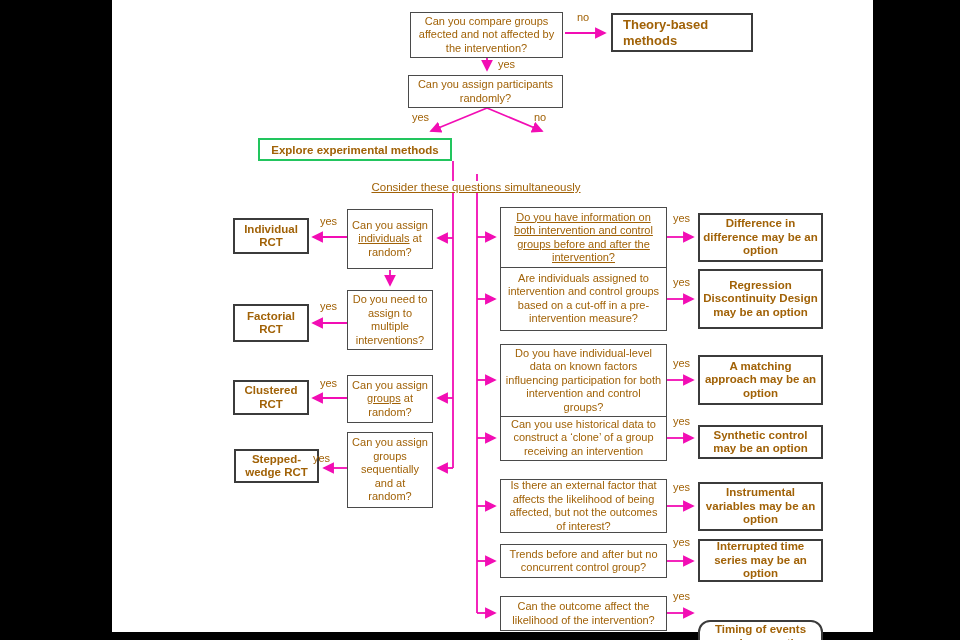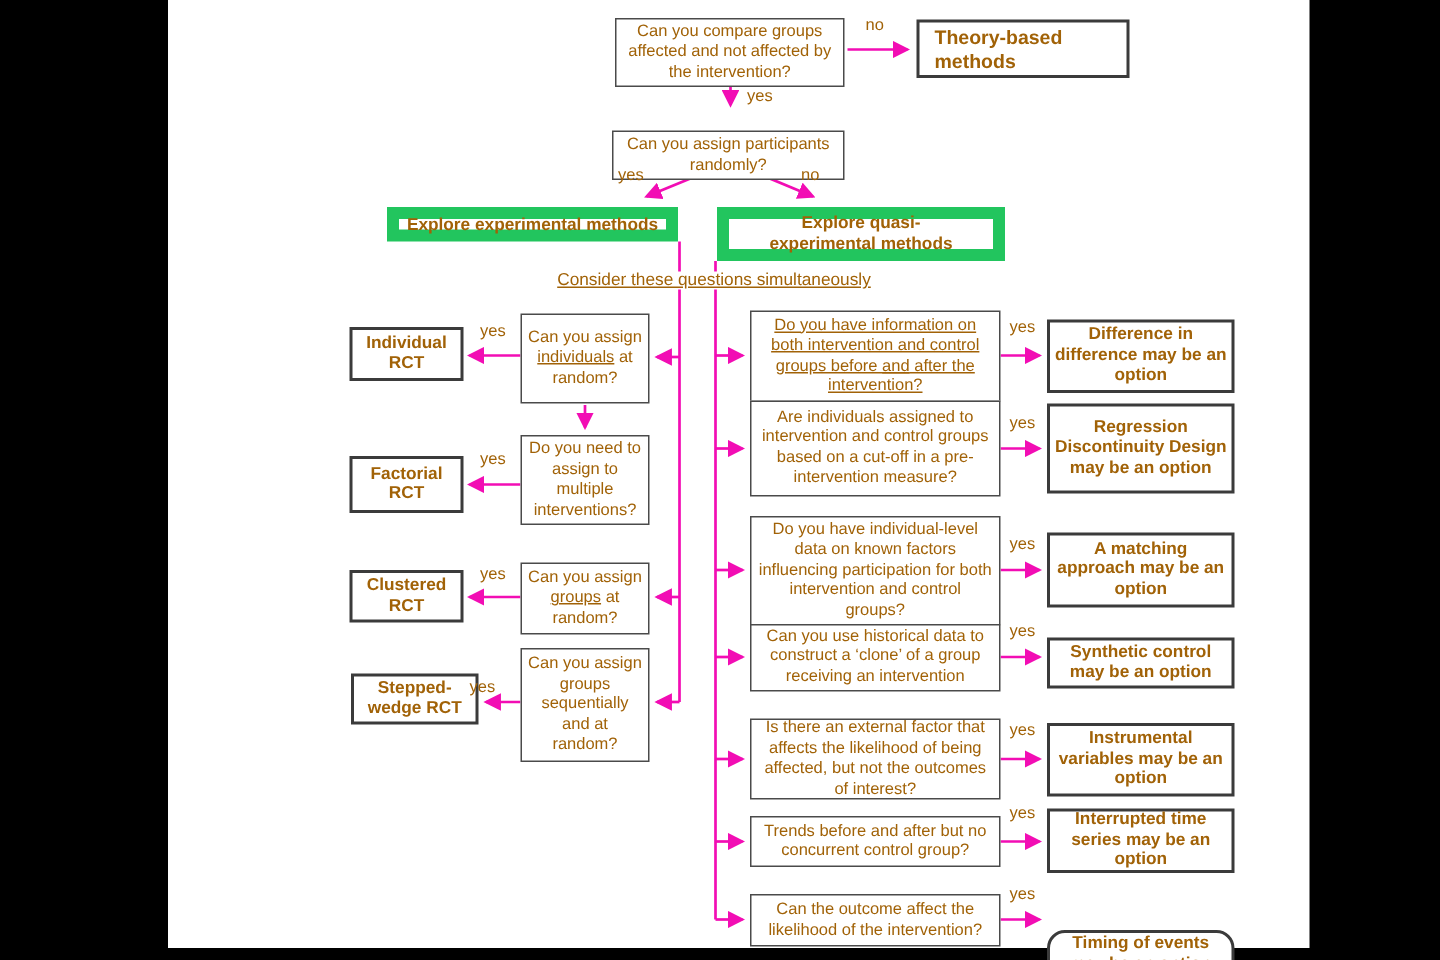--- a/index.html
+++ b/index.html
@@ -4,21 +4,21 @@
 <style>
   html,body{margin:0;padding:0;background:#000;}
   .stage{position:relative;width:960px;height:640px;background:#000;overflow:hidden;
          font-family:"Liberation Sans",sans-serif;color:#a16207;}
   .content{position:absolute;left:112px;top:0;width:761px;height:632px;background:#fff;}
   svg.arrows{position:absolute;left:0;top:0;width:960px;height:640px;pointer-events:none;}
   .box{position:absolute;box-sizing:border-box;background:#fff;
        display:flex;align-items:center;justify-content:center;text-align:center;}
   .q{border:1.5px solid #4a4a4a;font-size:11px;line-height:13.5px;padding:2px 4px;}
   .res{border:2px solid #3b3b3b;font-weight:bold;font-size:11.5px;line-height:13.5px;padding:1px 3px;}
-  .hdr{border:8px solid #22c55e;font-weight:bold;font-size:11.5px;line-height:14px;}
+  .hdr{border:2px solid #22c55e;font-weight:bold;font-size:11.5px;line-height:14px;}
   .theory{border:2px solid #3b3b3b;font-weight:bold;font-size:13px;line-height:16px;
           justify-content:flex-start;text-align:left;padding:2px 26px 2px 10px;}
   .lbl{position:absolute;font-size:11px;line-height:12px;background:transparent;}
   .consider{position:absolute;font-size:11.5px;text-decoration:underline;background:#fff;
             text-align:center;padding:0 3px;}
   .u{text-decoration:underline;}
 </style>
 </head>
 <body>
 
@@ -69,31 +69,28 @@
 
   <div class="box q" style="left:410px;top:12px;width:153px;height:46px;">
     <span>Can you compare groups affected and not affected by the intervention?</span>
   </div>
   <div class="lbl" style="left:577px;top:11px;">no</div>
   <div class="box theory" style="left:611px;top:13px;width:142px;height:39px;">
     <span>Theory-based methods</span>
   </div>
 
   <div class="lbl" style="left:498px;top:58px;">yes</div>
-  <div class="box q" style="left:408px;top:75px;width:155px;height:33px;padding:2px 4px;margin-top:12px;">
+  <div class="box q" style="left:408px;top:75px;width:155px;height:33px;padding:2px 4px;">
     <span>Can you assign participants randomly?</span>
   </div>
   <div class="lbl" style="left:412px;top:111px;">yes</div>
   <div class="lbl" style="left:534px;top:111px;">no</div>
 
   <div class="box hdr" style="left:258px;top:138px;width:194px;height:23px;">
     <span>Explore experimental methods</span>
-  </div>
-  <div class="box hdr" style="left:478px;top:138px;width:192px;height:36px;padding:1px 18px;">
-    <span>Explore quasi-experimental methods</span>
   </div>
   <div class="consider" style="left:362px;top:181px;width:222px;">Consider these questions simultaneously</div>
 
   <div class="box q" style="left:347px;top:209px;width:86px;height:60px;">
     <span><span>Can you assign </span><span class="u">individuals</span><span> at random?</span></span>
   </div>
   <div class="box q" style="left:347px;top:290px;width:86px;height:60px;">
     <span><span>Do you need to assign to multiple interventions?</span><span class="u"></span><span></span></span>
   </div>
   <div class="box q" style="left:347px;top:375px;width:86px;height:48px;">

